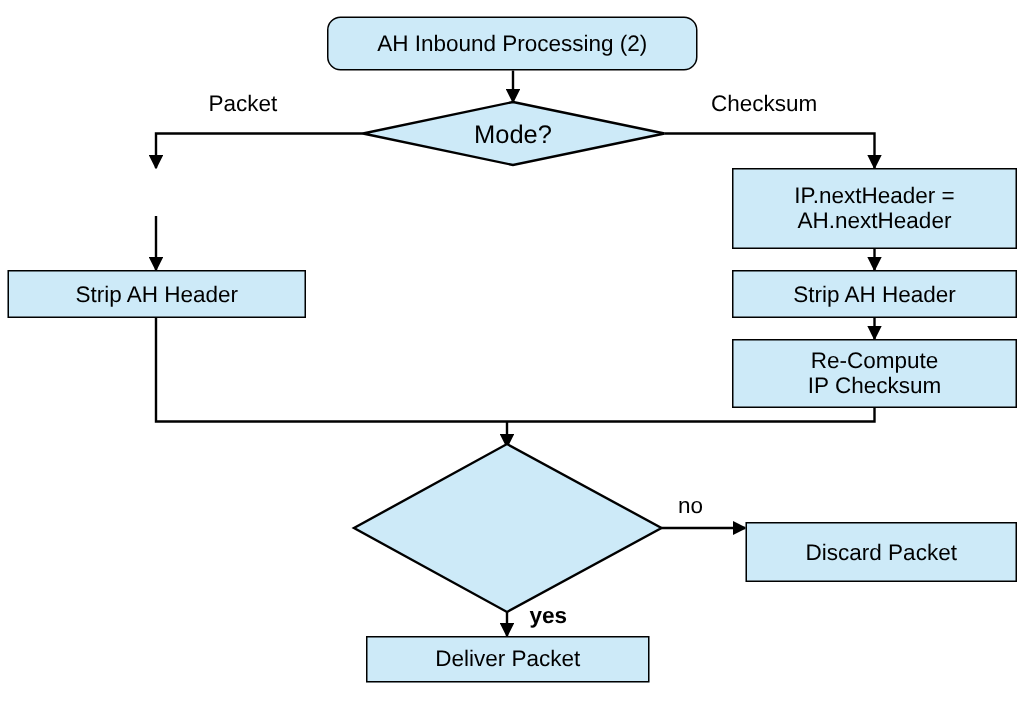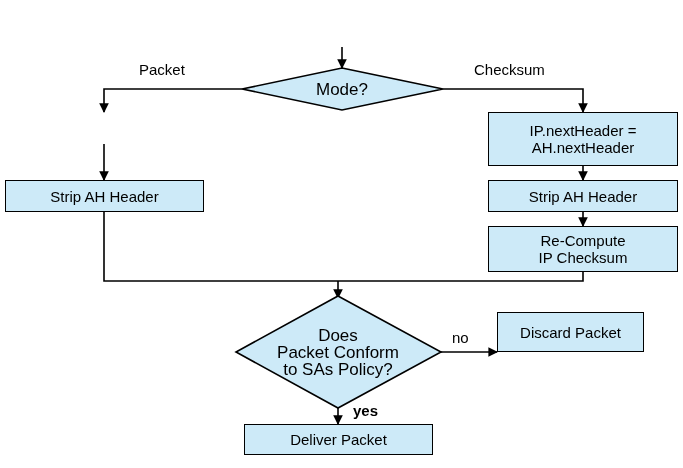--- a/index.html
+++ b/index.html
@@ -97,20 +97,23 @@
       <path d="M 441 352 L 497 352" marker-end="url(#arrow)"></path>
 
       <line x1="338" y1="408" x2="338" y2="424" marker-end="url(#arrow)"></line>
 
       <polygon points="342,68 443,89 342,110 242,89" fill="#cdeaf8" stroke="#000000" stroke-width="1.6"></polygon>
 
       <polygon points="338,296 441,352 338,408 236,352" fill="#cdeaf8" stroke="#000000" stroke-width="1.6"></polygon>
     </g>
   </svg>
 
+  <div class="node rounded" style="left:218px; top:11px; width:247px; height:36px;">
+    <span>AH Inbound Processing (2)</span>
+  </div>
 
   <div class="diamond-label" style="left:282px; top:78px; width:120px; height:22px;">
     <span>Mode?</span>
   </div>
 
   <div class="edge-label" style="left:139px; top:62px;">
     <span>Packet</span>
   </div>
 
   <div class="edge-label" style="left:474px; top:62px;">
@@ -129,35 +132,30 @@
 
   <div class="node" style="left:488px; top:180px; width:190px; height:32px;">
     <span>Strip AH Header</span>
   </div>
 
   <div class="node" style="left:488px; top:226px; width:190px; height:46px;">
     <span>Re-Compute
 IP Checksum</span>
   </div>
 
-  <div class="diamond-label" style="left:248px; top:316px; width:180px; height:72px;">
-    <span>Does
-Packet Conform
-to SAs Policy?</span>
-  </div>
 
   <div class="edge-label" style="left:452px; top:330px;">
     <span>no</span>
   </div>
 
   <div class="edge-label" style="left:353px; top:403px;font-weight:bold;">
     <span>yes</span>
   </div>
 
-  <div class="node" style="left:497px; top:312px; width:147px; height:40px;">
+  <div class="node" style="left:497px; top:348px; width:181px; height:40px;">
     <span>Discard Packet</span>
   </div>
 
   <div class="node" style="left:244px; top:424px; width:189px; height:31px;">
     <span>Deliver Packet</span>
   </div>
 
 </div>
 
 </body></html>

